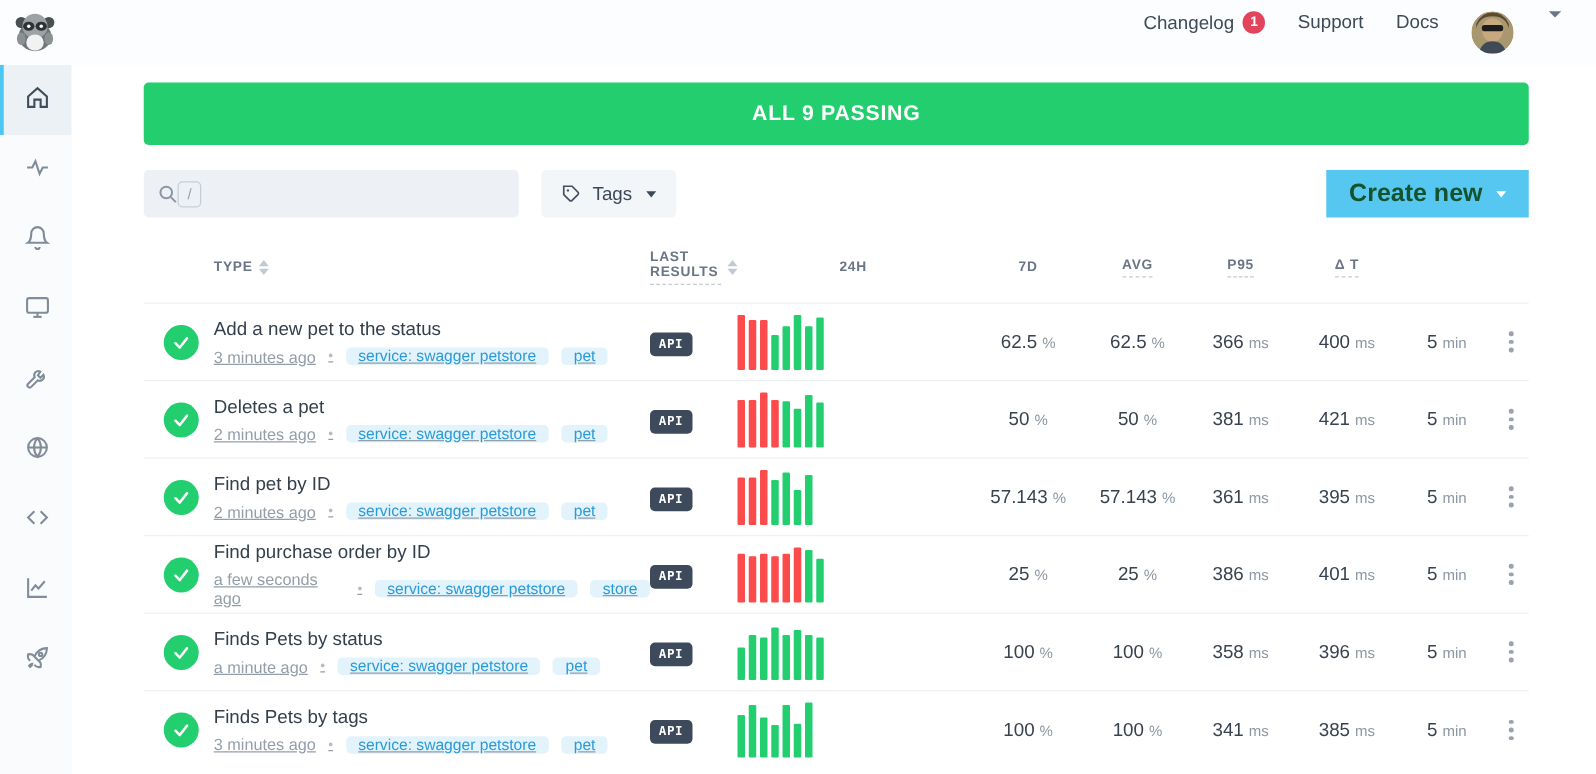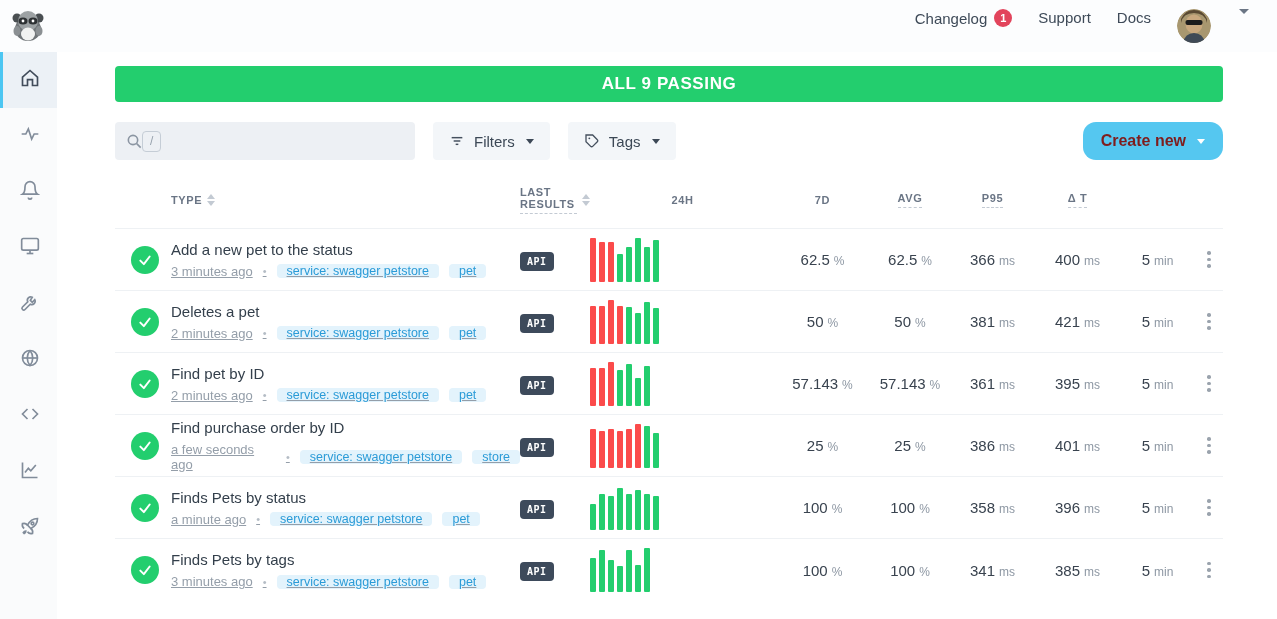--- a/index.html
+++ b/index.html
@@ -23,39 +23,39 @@
   .side-item { height:56px; display:flex; align-items:center; justify-content:center; cursor:pointer;
     border-left:3px solid transparent; }
   .side-item.active { background:#ecf1f6; border-left-color:#4cc6f2; }
   .side-item svg { stroke:#818c9a; }
   .side-item.active svg { stroke:#414c5a; }
 
   
   .main { position:absolute; top:52px; left:57px; right:0; bottom:0; background:#fff; }
   .content { width:1108px; margin:14px 0 0 58px; }
 
-  .banner { height:36px; border-radius:4px; background:var(--green,#23ce6e); color:#fff;
+  .banner { height:50px; border-radius:4px; background:var(--green,#23ce6e); color:#fff;
     display:flex; align-items:center; justify-content:center; font-size:17px; font-weight:700;
     letter-spacing:.6px; cursor:pointer; }
 
   .toolbar { display:flex; align-items:center; margin-top:20px; }
   .searchbox { width:300px; height:38px; background:#edf0f4; border-radius:4px; display:flex;
     align-items:center; padding:0 8px 0 11px; }
   .searchbox input { flex:1; border:none; outline:none; background:transparent; font-size:15px;
     color:#3e4a58; font-family:inherit; margin-left:8px; }
   .searchbox input::placeholder { color:#a7b1bc; }
   .slash-key { border:1px solid #c5cdd6; border-radius:4px; color:#97a1ad; font-size:12px;
     padding:2px 7px; line-height:15px; }
   .tbtn { height:38px; background:#f3f6f9; border:none; border-radius:4px; display:flex; align-items:center;
     gap:9px; padding:0 16px; margin-left:18px; font-size:15px; color:#3c4856; font-weight:500;
     cursor:pointer; font-family:inherit; }
   .tbtn .caret { border-top-color:#3c4856; border-left-width:4px; border-right-width:4px; border-top-width:5px; }
   .spacer { flex:1; }
-  .create-btn { height:38px; background:var(--blue,#55c7f0); color:#7f1d1d; border:none; border-radius:13px;
-    font-size:16px; font-weight:700; padding:0 18px; display:flex; align-items:center; gap:9px;
+  .create-btn { height:38px; background:var(--blue,#55c7f0); color:#14532d; border:none; border-radius:0;
+    font-size:20px; font-weight:700; padding:0 18px; display:flex; align-items:center; gap:9px;
     cursor:pointer; font-family:inherit; }
   .create-btn .caret { border-top-color:#fff; border-left-width:4px; border-right-width:4px; }
 
   
   .grid-row { display:grid; grid-template-columns:56px 1fr 70px 185px 95px 80px 85px 85px 75px 28px;
     align-items:center; }
   .thead { margin-top:26px; padding-bottom:14px; border-bottom:1px solid #eef1f4; }
   .th { font-size:11px; font-weight:700; letter-spacing:.6px; color:#6a7585; display:flex;
     align-items:center; gap:5px; cursor:pointer; }
   .th.center { justify-content:center; }
@@ -200,29 +200,20 @@
 
     <div class="toolbar">
       <div class="searchbox">
         <svg width="16" height="16" viewBox="0 0 24 24" fill="none" stroke="#8b95a2" stroke-width="2.4">
             <circle cx="10.5" cy="10.5" r="7"></circle>
             <line x1="16" y1="16" x2="22" y2="22"></line>
           </svg>
         <span class="slash-key">/</span>
       </div>
       <button class="tbtn">
-        <svg width="16" height="16" viewBox="0 0 24 24" fill="none" stroke="#45505e" stroke-width="2.2">
-            <line x1="4" y1="7" x2="20" y2="7"></line>
-            <line x1="7" y1="12" x2="17" y2="12"></line>
-            <line x1="10" y1="17" x2="14" y2="17"></line>
-          </svg>
-        <span>Filters</span>
-        <span class="caret"></span>
-      </button>
-      <button class="tbtn">
         <svg width="16" height="16" viewBox="0 0 24 24" fill="none" stroke="#45505e" stroke-width="2">
             <path d="M20 13 L13 20 a2 2 0 0 1-3 0 L3 13 V3 H13 L20 10 a2 2 0 0 1 0 3 Z"></path>
             <circle cx="8" cy="8" r="1.4" fill="#45505e" stroke="none"></circle>
           </svg>
         <span>Tags</span>
         <span class="caret"></span>
       </button>
       <div class="spacer"></div>
       <button class="create-btn">
         <span>Create new</span>

